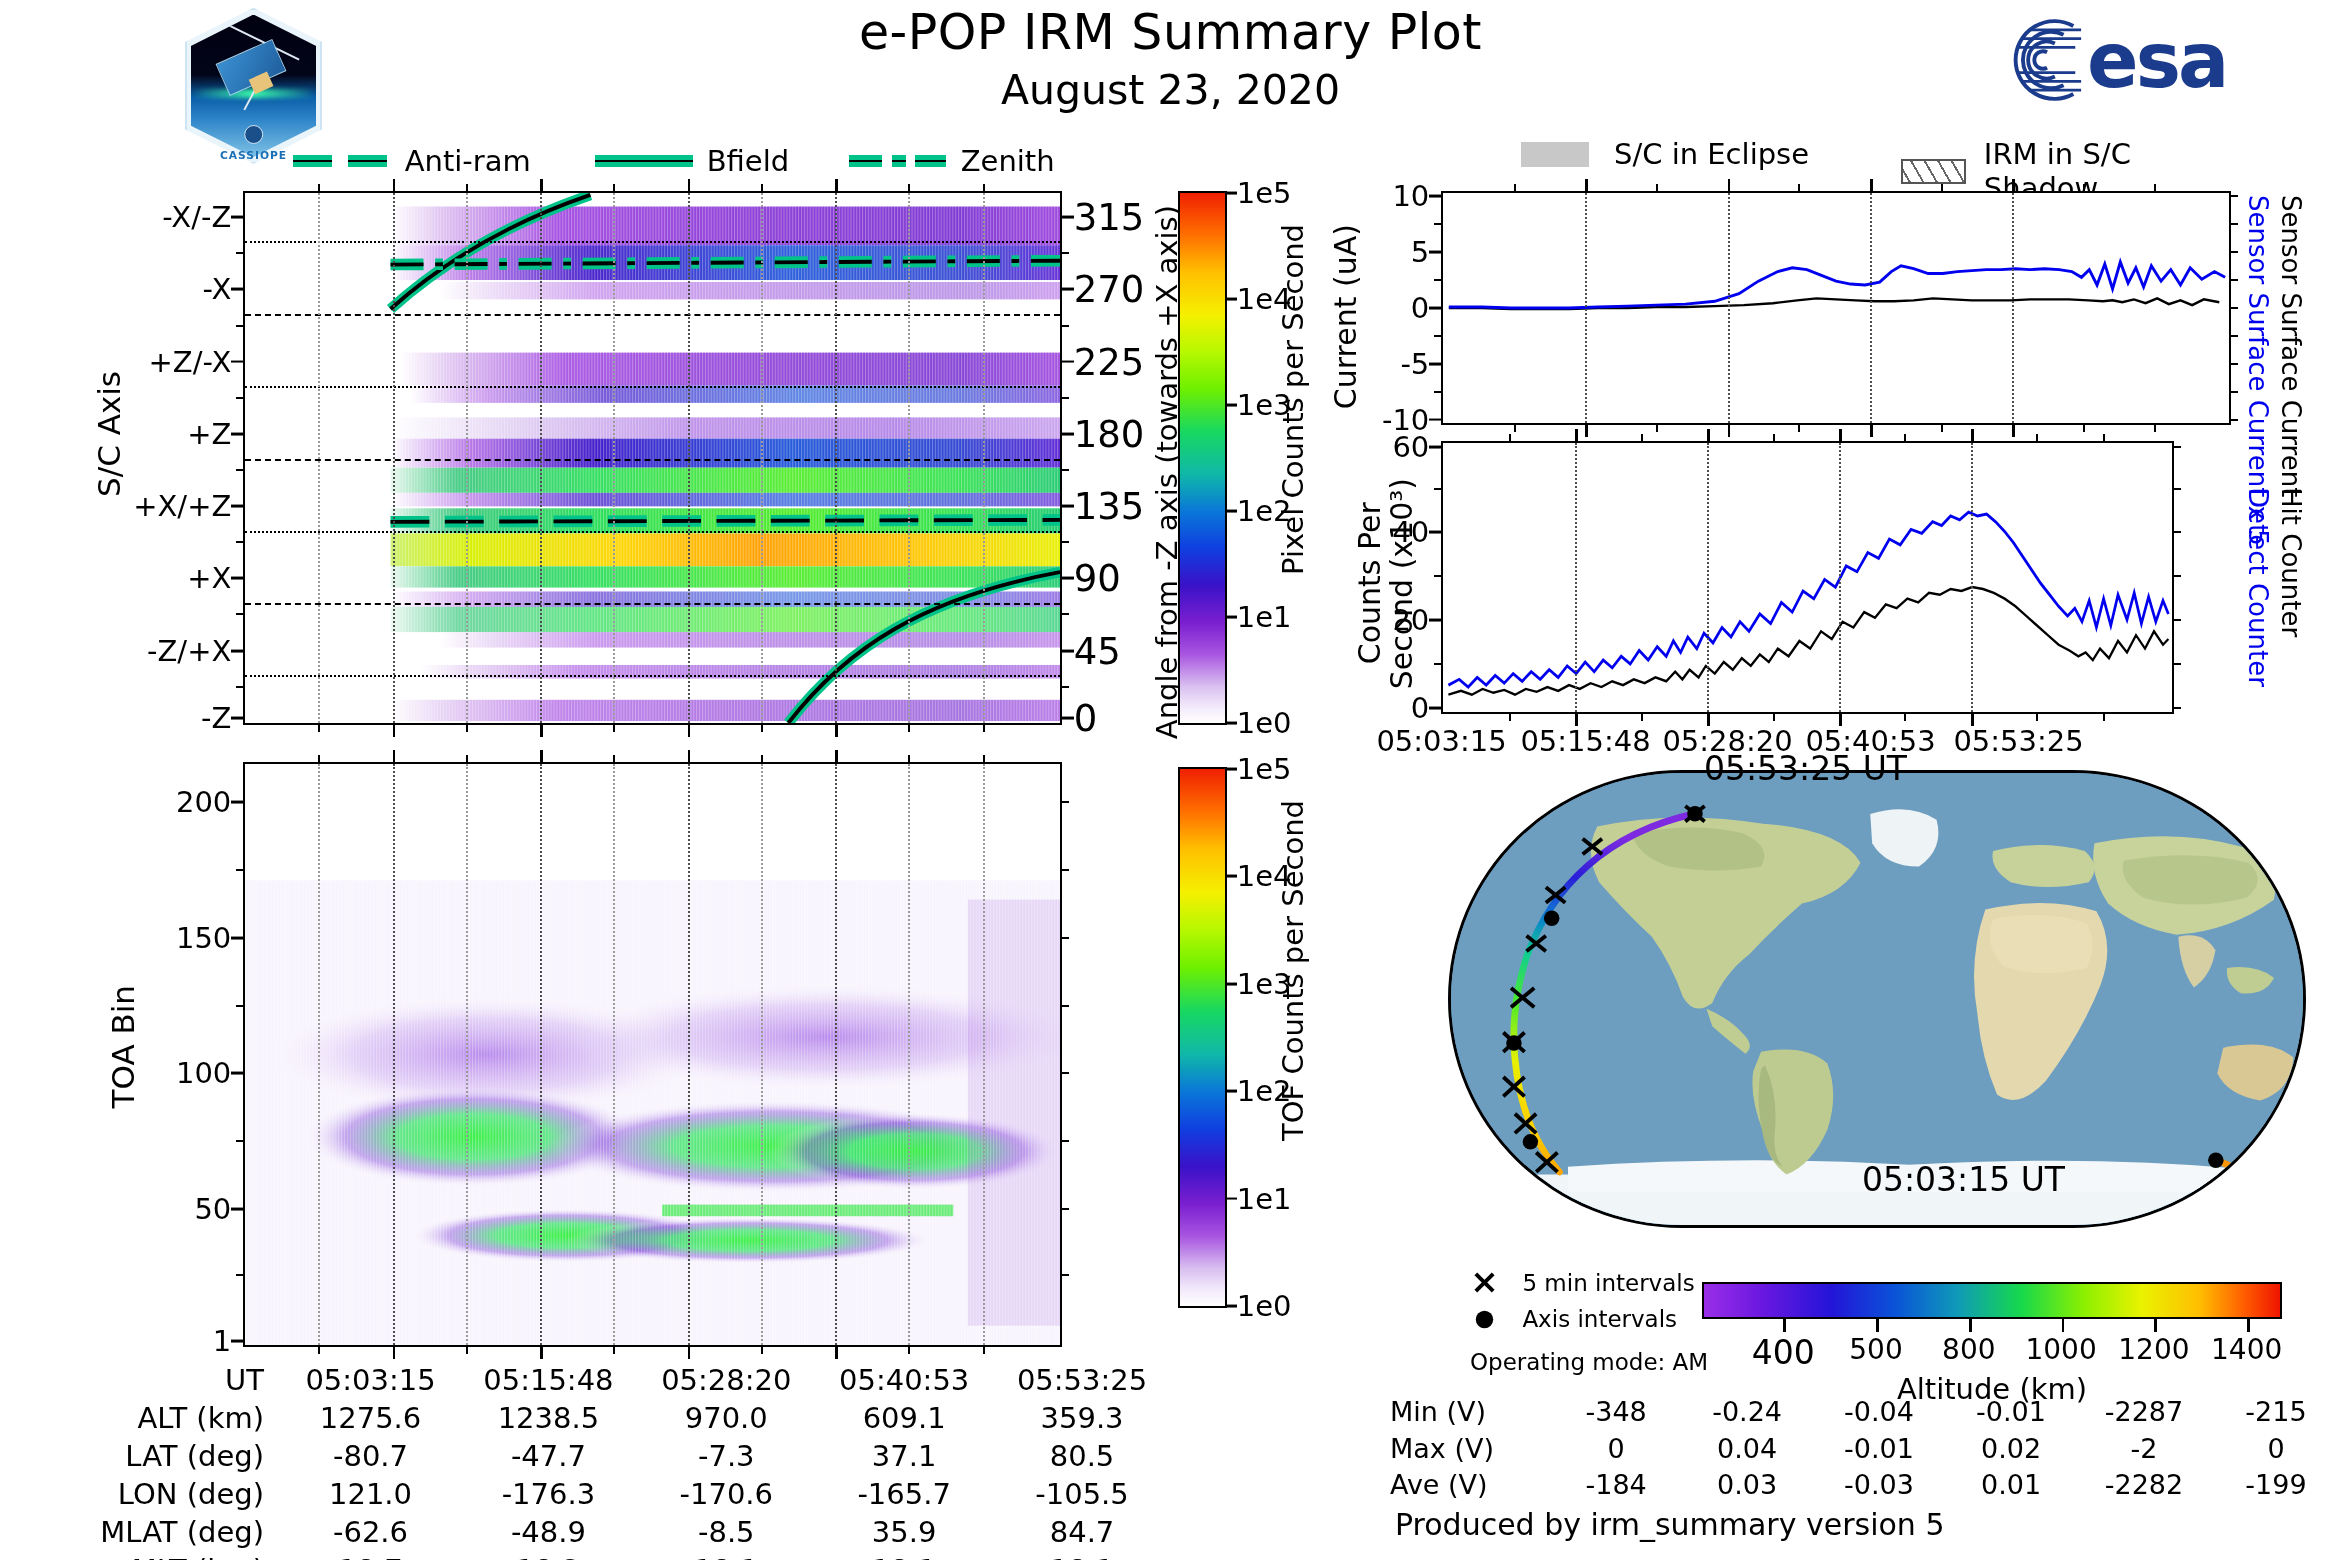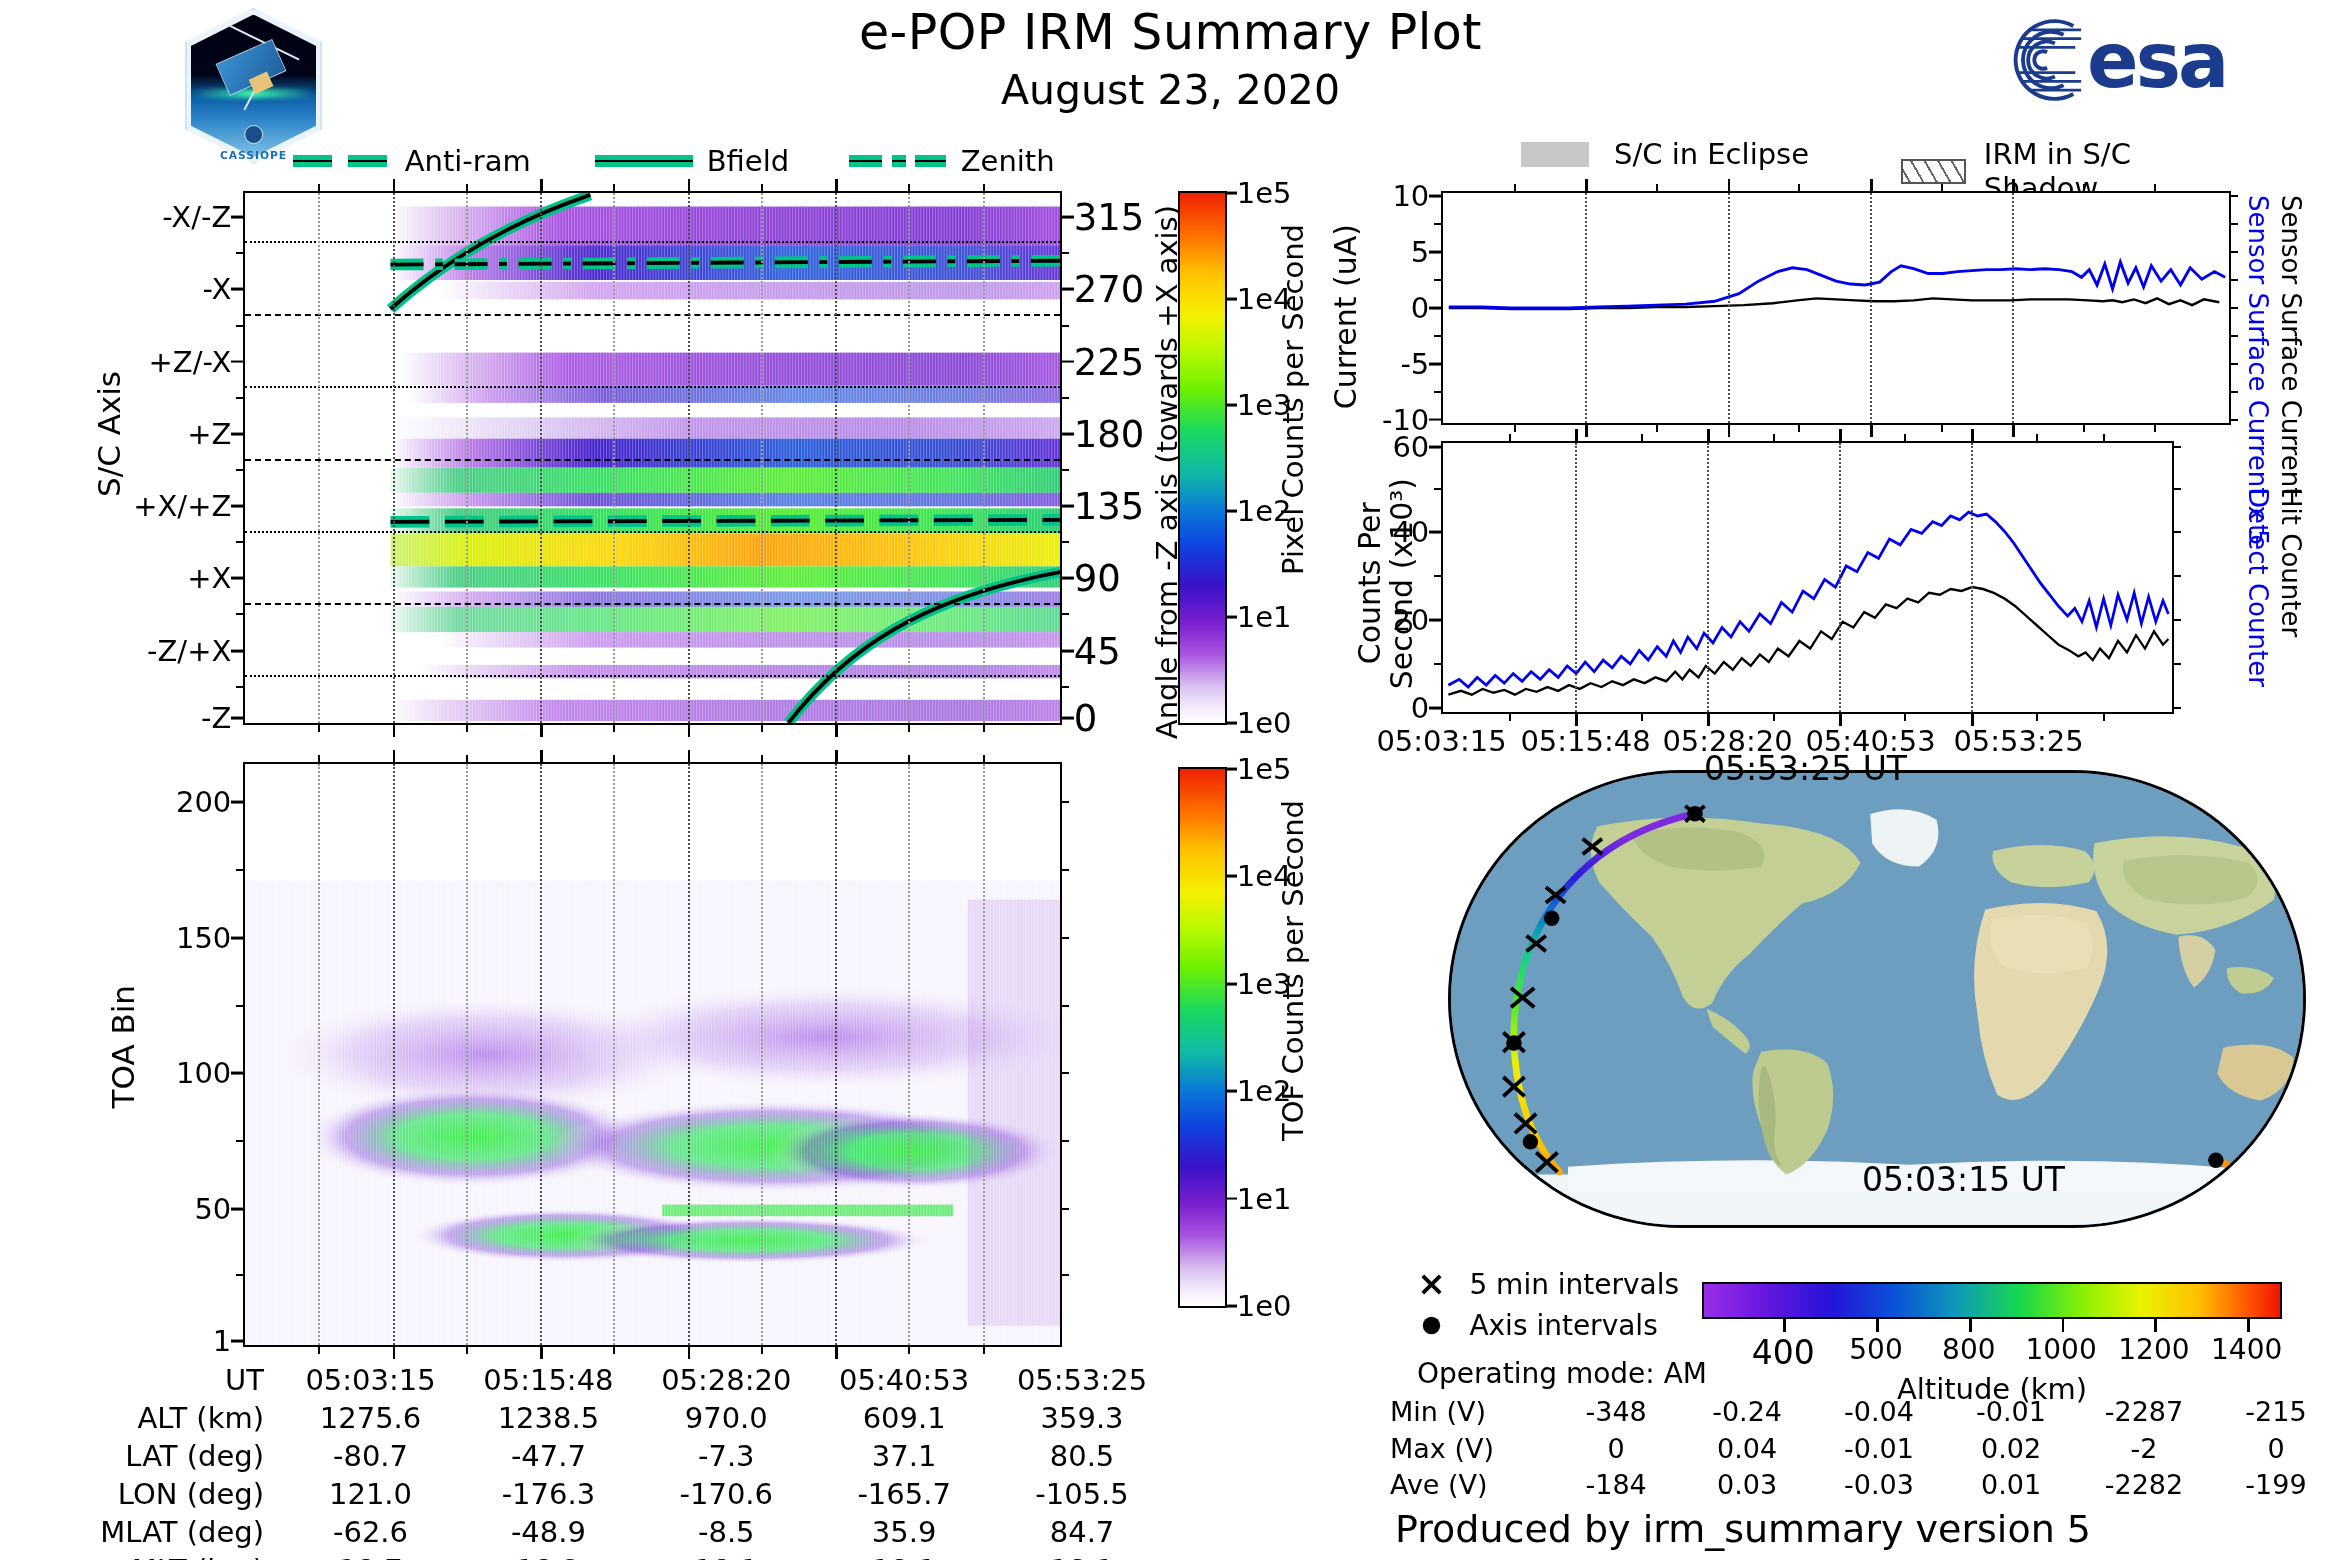--- a/index.html
+++ b/index.html
@@ -96,33 +96,33 @@
   .rlghatch{width:68px;height:25px;border:2px solid #555;box-sizing:border-box;
      background:repeating-linear-gradient(60deg,#fff 0 4.9px,#666 4.9px 6.8px,#fff 6.8px 11.7px);}
 
   
   #p-map .maprect{position:absolute;inset:0;border:3.9px solid #000;border-radius:234px/229px;
      overflow:hidden;background:#6d9ec0;box-sizing:border-box;}
 
   #mapsvg{position:absolute;inset:0;}
 
   
-  #maplegend{left:1417px;top:1268px;font-size:28px;}
+  #maplegend{left:1470px;top:1268px;font-size:23px;}
   #maplegend .row{display:flex;align-items:center;gap:23.4px;margin-bottom:7.8px;}
   #altbar{left:1702px;top:1282px;width:580px;height:37px;}
   .altgrad{background:linear-gradient(to right,
      #9a2ee8 0%, #6a18e0 10%, #2414d8 22%, #0a52d8 33%, #0f9ab8 44%,
      #16d84c 55%, #8cf000 66%, #eaf200 76%, #ffbe00 86%, #ff5a00 94%, #ef1500 100%);}
 
   
   #vtab{left:1390px;top:1393px;font-size:27px;border-collapse:collapse;}
   #vtab td{padding:2.9px 0;white-space:nowrap;}
   #vtab td.rl{text-align:left;padding-right:25px;width:146px;}
   #vtab td.vc{text-align:center;width:151px;}
-  #produced{left:1395px;top:1507px;font-size:38px;text-align:right;}
+  #produced{left:1395px;top:1507px;font-size:30px;text-align:right;}
 </style>
 </head>
 <body>
 
 <div class="abs ctr" id="title">e-POP IRM Summary Plot</div>
 <div class="abs ctr" id="subtitle">August 23, 2020</div>
 
 <div class="abs" id="patch">
   <div class="hexo"></div>
   <div class="hexi">

